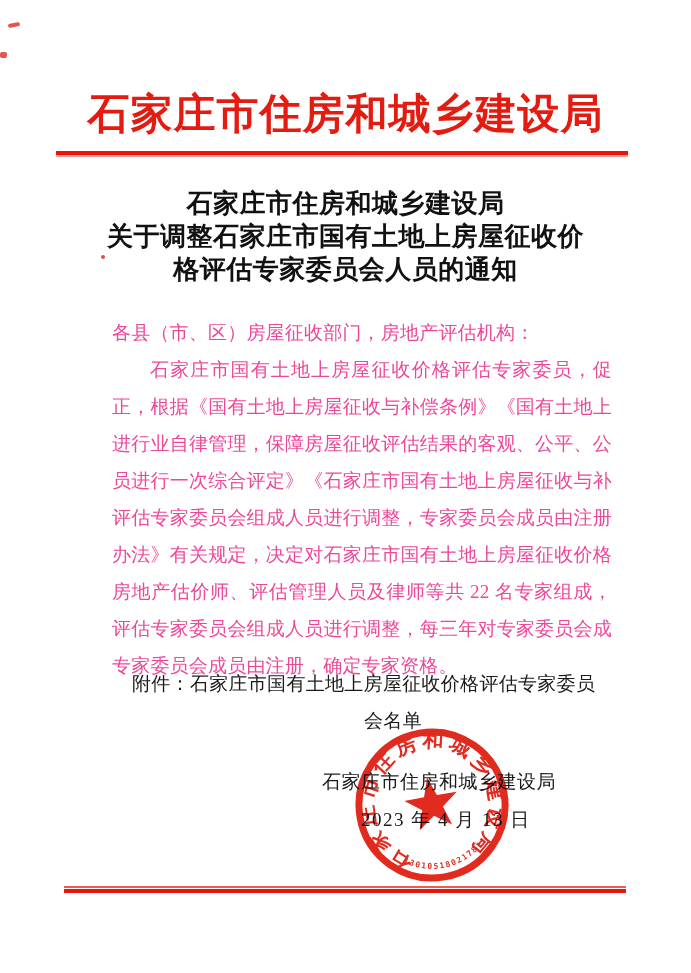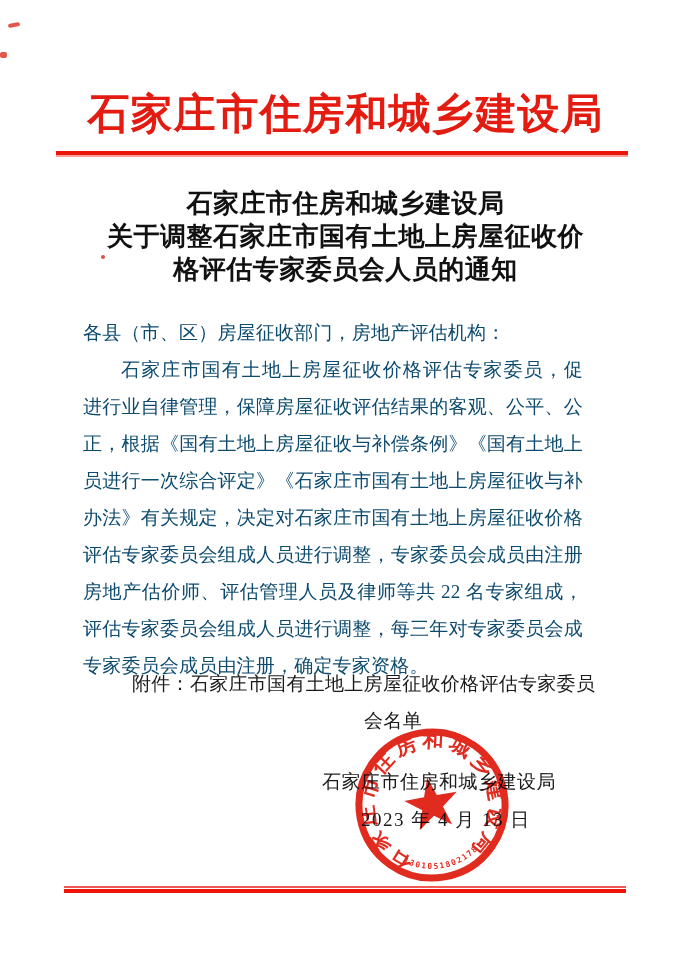--- a/index.html
+++ b/index.html
@@ -21,22 +21,22 @@
   .rule-top .thin{height:2px;background:#f6a09a;margin-top:0px;}
 
   
   .doc-title{
     position:absolute;top:187px;left:0;width:100%;text-align:center;
     font-weight:bold;color:#111;font-size:26px;line-height:33px;letter-spacing:0.5px;
   }
 
   
   .body-block{
-    position:absolute;left:83px;top:314px;width:500px;
-    font-size:19px;line-height:37px;color:#0c4a6e;letter-spacing:0.2px;
+    position:absolute;left:112px;top:314px;width:500px;
+    font-size:19px;line-height:37px;color:#ec4899;letter-spacing:0.2px;
   }
   .bline{height:37px;overflow:hidden;text-align:justify;}
   .bline.fill::after{content:"";display:inline-block;width:100%;height:0;}
   .bline.indent{text-indent:38px;}
   .salutation{height:37px;}
 
   
   .attachment{
     position:absolute;left:132px;top:665px;width:480px;
     font-size:19px;line-height:37px;letter-spacing:0.3px;font-family:Liberation Serif, serif;
@@ -84,29 +84,29 @@
     <div>关于调整石家庄市国有土地上房屋征收价</div>
     <div>格评估专家委员会人员的通知</div>
   </div>
 
   <div class="body-block">
     <div class="salutation">各县（市、区）房屋征收部门，房地产评估机构：</div>
     <div>
 
         <div class="bline fill indent">石家庄市国有土地上房屋征收价格评估专家委员，促</div>
 
+        <div class="bline fill">正，根据《国有土地上房屋征收与补偿条例》《国有土地上</div>
+
         <div class="bline fill">进行业自律管理，保障房屋征收评估结果的客观、公平、公</div>
-
-        <div class="bline fill">正，根据《国有土地上房屋征收与补偿条例》《国有土地上</div>
 
         <div class="bline fill">员进行一次综合评定》《石家庄市国有土地上房屋征收与补偿</div>
 
+        <div class="bline fill">评估专家委员会组成人员进行调整，专家委员会成员由注册</div>
+
         <div class="bline fill">办法》有关规定，决定对石家庄市国有土地上房屋征收价格</div>
-
-        <div class="bline fill">评估专家委员会组成人员进行调整，专家委员会成员由注册</div>
 
         <div class="bline fill">房地产估价师、评估管理人员及律师等共 22 名专家组成，</div>
 
         <div class="bline fill">评估专家委员会组成人员进行调整，每三年对专家委员会成</div>
 
         <div class="bline">专家委员会成员由注册，确定专家资格。</div>
       </div>
   </div>
 
   <div class="attachment">

